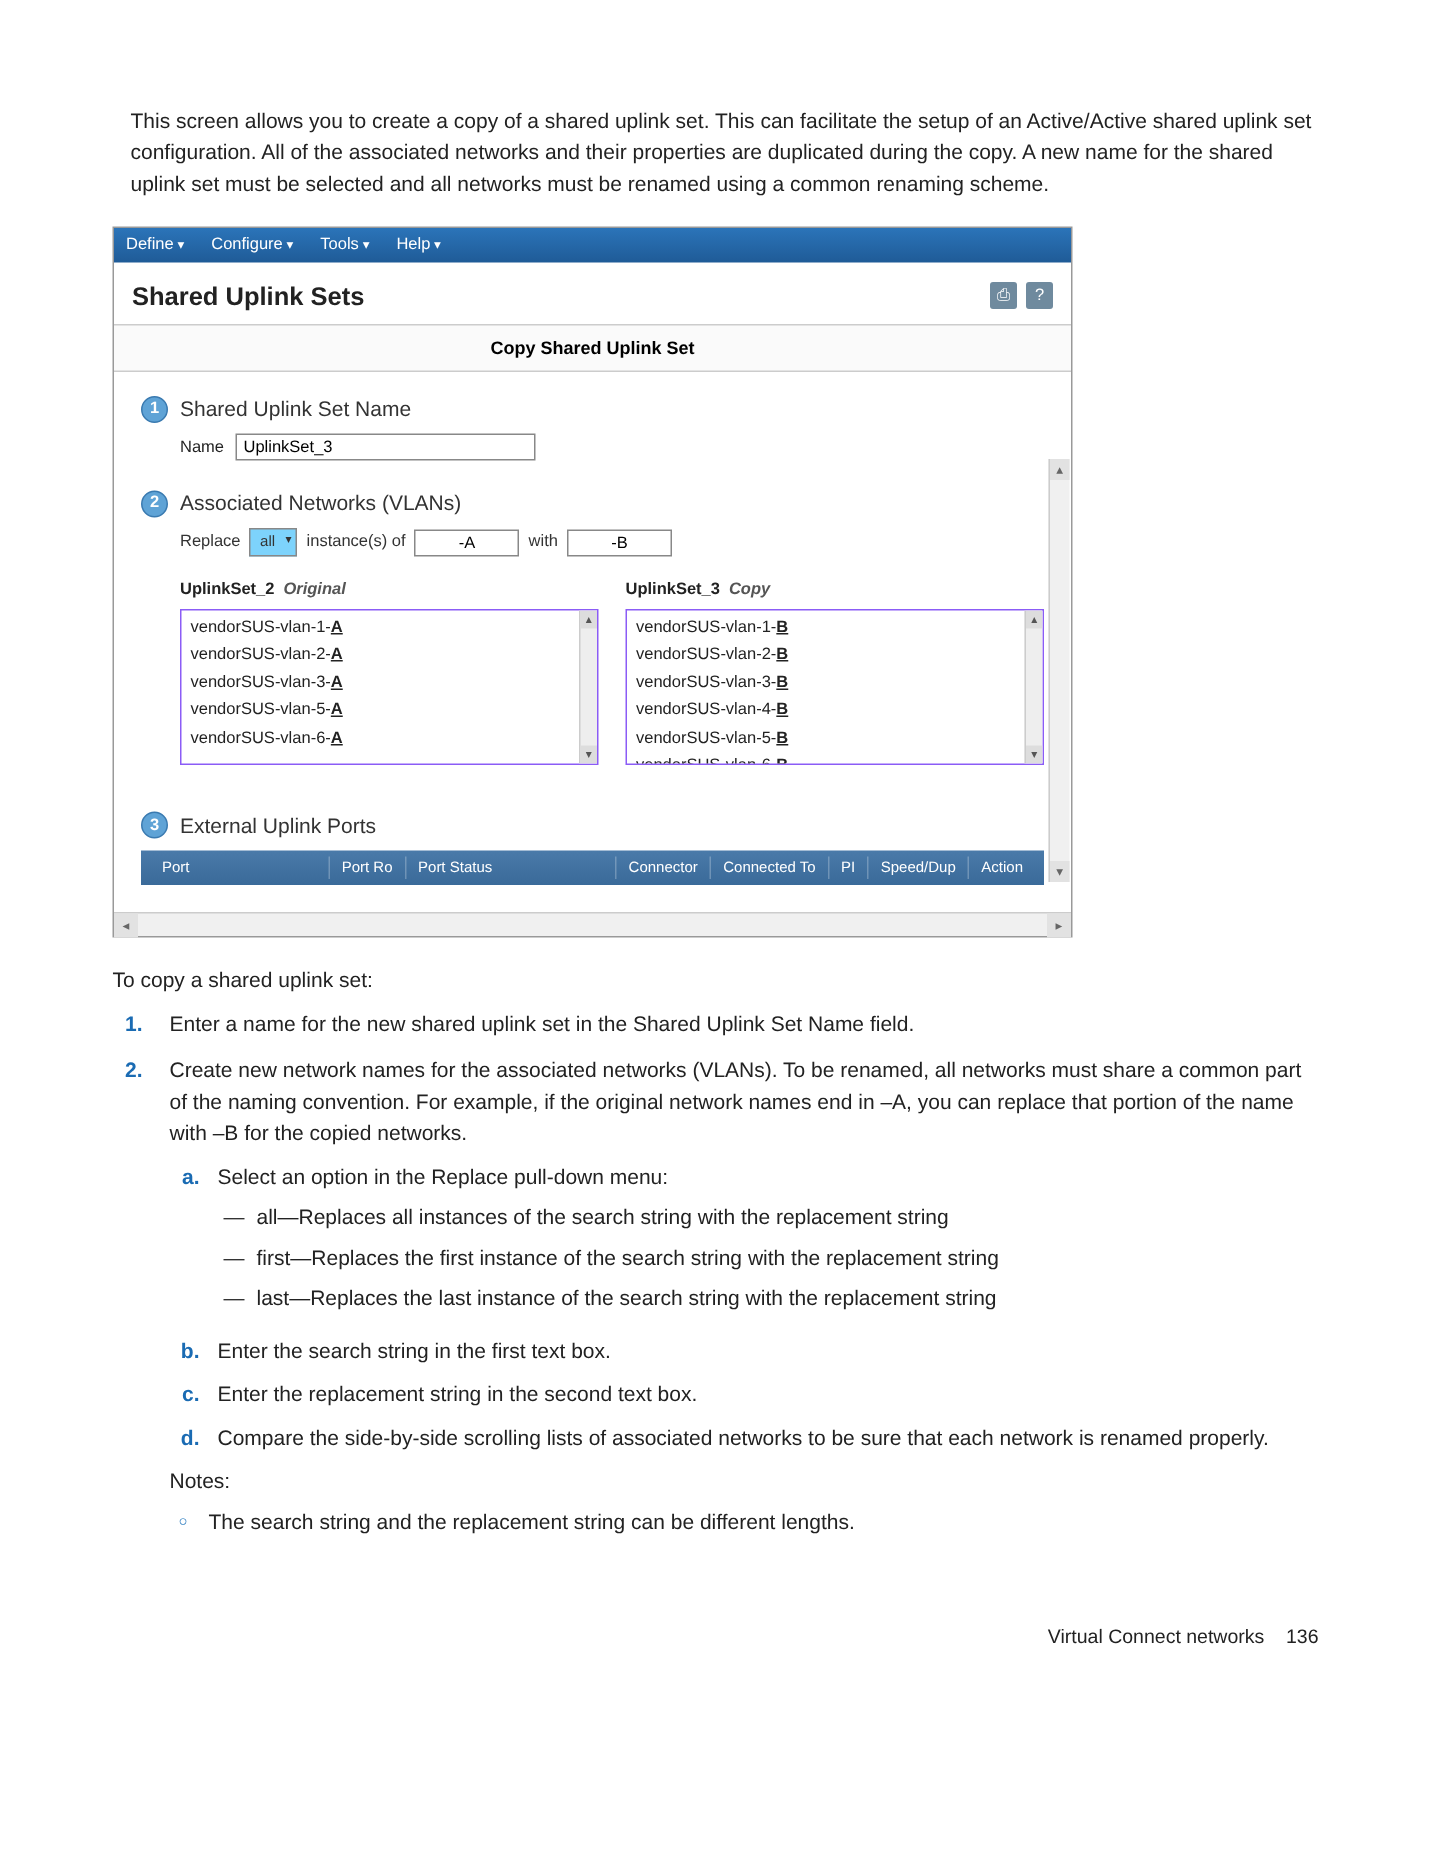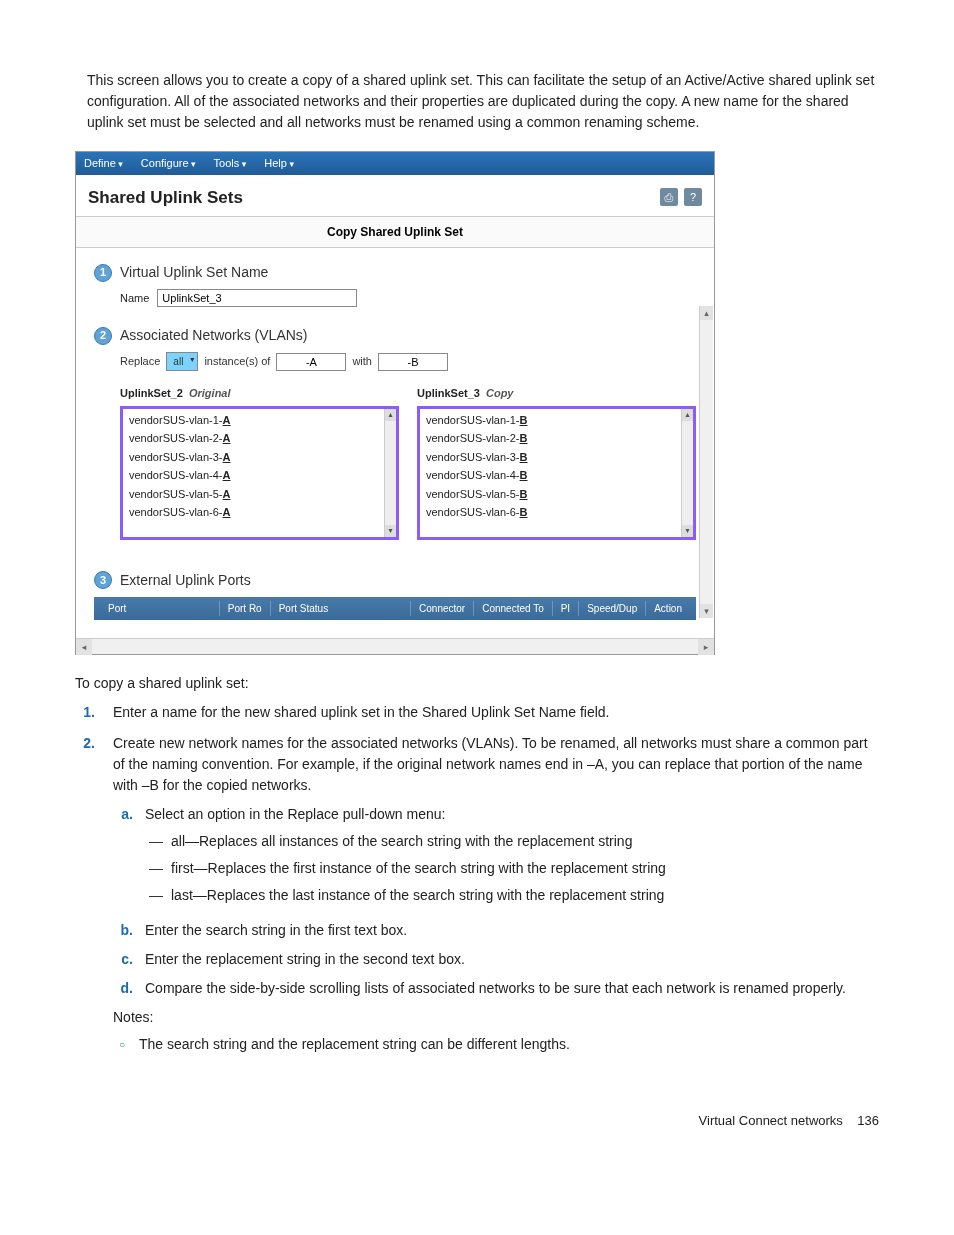--- a/index.html
+++ b/index.html
@@ -64,21 +64,21 @@
     font-size:10px;position:relative;
   }
   .ss-select::after{content:"\25BE";position:absolute;right:3px;top:1px;font-size:8px;}
   .ss-lists {
     display:flex;gap:18px;margin-left:26px;margin-bottom:30px;
   }
   .ss-list-col { flex:1; }
   .ss-list-header { font-size:11px;font-weight:bold;margin-bottom:4px;}
   .ss-list-header .sub { font-weight:bold;font-style:italic;color:#555;margin-left:6px;}
   .ss-listbox {
-    border:3px solid #8b5cf6;height:134px;background:#fff;
+    border:1px solid #8b5cf6;height:104px;background:#fff;
     font-size:11px;padding:2px 2px;overflow:hidden;position:relative;
   }
   .ss-listbox .item{padding:1px 4px;white-space:nowrap;}
   .ss-listbox .item .suf{text-decoration:underline;font-weight:bold;}
   .ss-scroll{position:absolute;right:0;top:0;bottom:0;width:12px;background:#eee;border-left:1px solid #ccc;}
   .ss-scroll .ar{height:12px;background:#ddd;font-size:8px;text-align:center;line-height:12px;color:#555;}
   .ss-port-head{
     background:linear-gradient(#4a7aa9,#3a6a99);color:#fff;
     font-size:10px;display:flex;padding:4px 6px;gap:0;margin-left:0;margin-top:6px;
   }
@@ -140,21 +140,21 @@
 
   <div class="ss-body">
 
     <div class="ss-outer-scroll-r">
       <div class="ar">▴</div>
       <div class="ar" style="position:absolute;bottom:0;left:0;right:0">▾</div>
     </div>
 
     <div class="ss-step-head">
       <span class="ss-step-circle">1</span>
-      <span>Virtual Uplink Set Name</span>
+      <span>Shared Uplink Set Name</span>
     </div>
     <div class="ss-step1-row">
       <span>Name</span>
       <input class="ss-textbox" style="width: 200px;" value="UplinkSet_3">
     </div>
 
     <div class="ss-step-head">
       <span class="ss-step-circle">2</span>
       <span>Associated Networks (VLANs)</span>
     </div>
@@ -169,21 +169,20 @@
 
     <div class="ss-lists">
       <div class="ss-list-col">
         <div class="ss-list-header">
           <span>UplinkSet_2</span><span class="sub">Original</span>
         </div>
         <div class="ss-listbox">
           <div class="item"><span>vendorSUS-vlan-1-</span><span class="suf">A</span></div>
           <div class="item"><span>vendorSUS-vlan-2-</span><span class="suf">A</span></div>
           <div class="item"><span>vendorSUS-vlan-3-</span><span class="suf">A</span></div>
-          <div class="item"><span>vendorSUS-vlan-4-</span><span class="suf">A</span></div>
           <div class="item"><span>vendorSUS-vlan-5-</span><span class="suf">A</span></div>
           <div class="item"><span>vendorSUS-vlan-6-</span><span class="suf">A</span></div>
           <div class="ss-scroll">
               <div class="ar">▴</div>
               <div class="ar" style="position:absolute;bottom:0;left:0;right:0">▾</div>
             </div>
         </div>
       </div>
       <div class="ss-list-col">
         <div class="ss-list-header">

